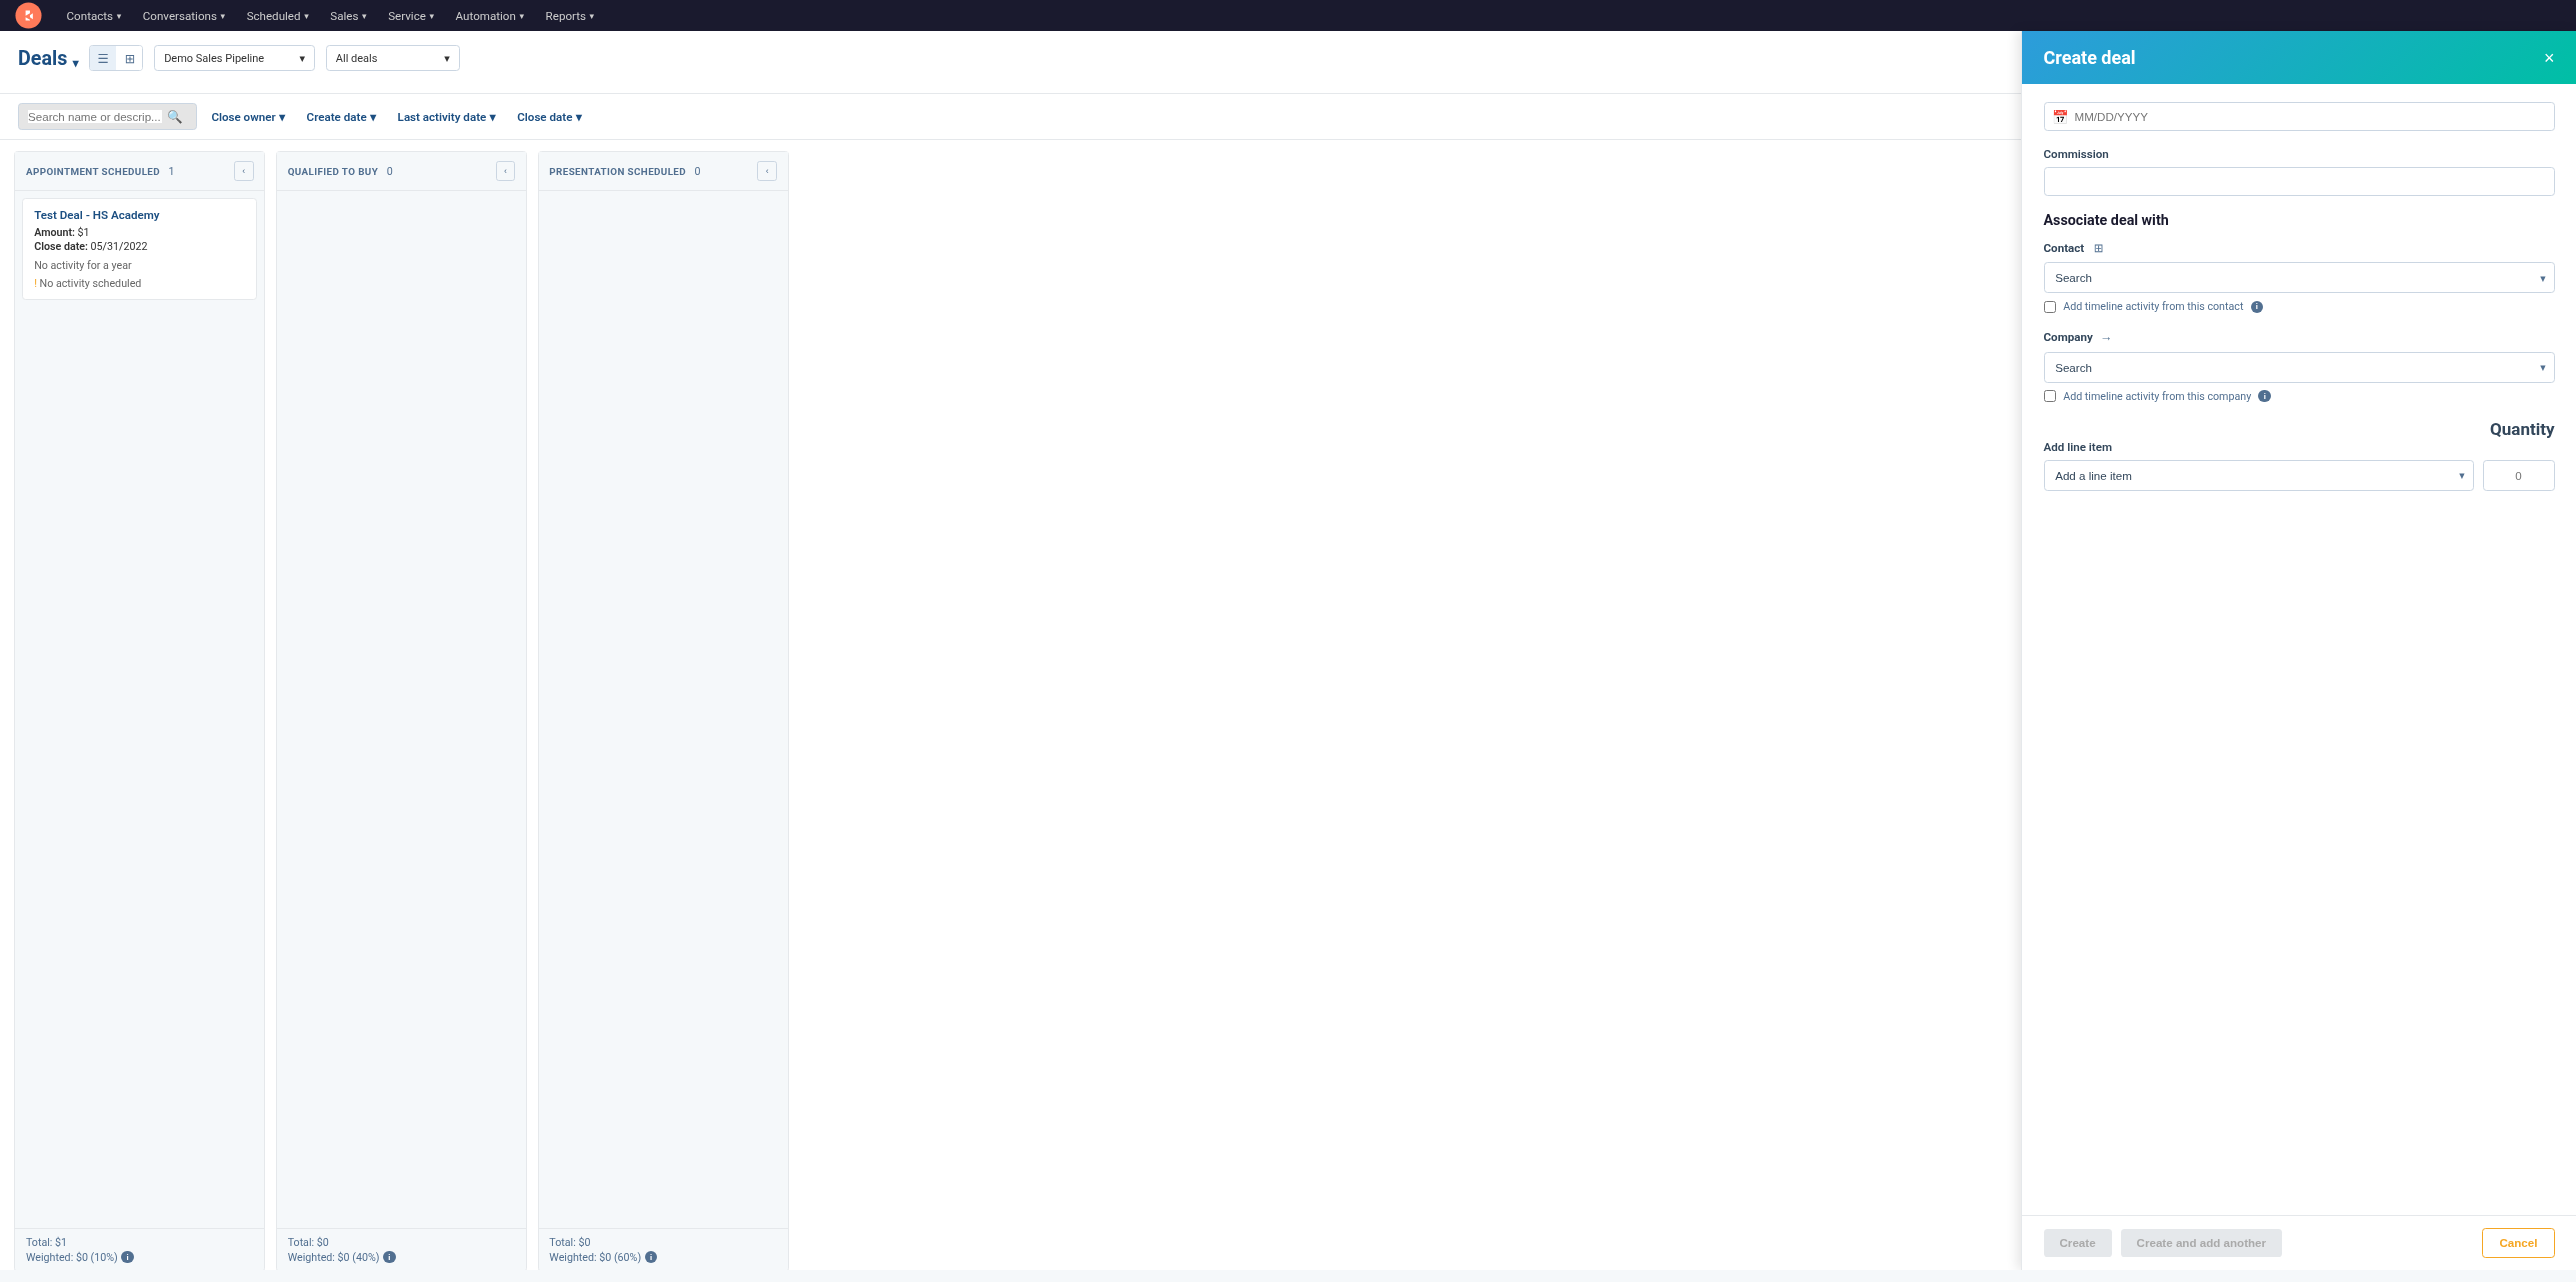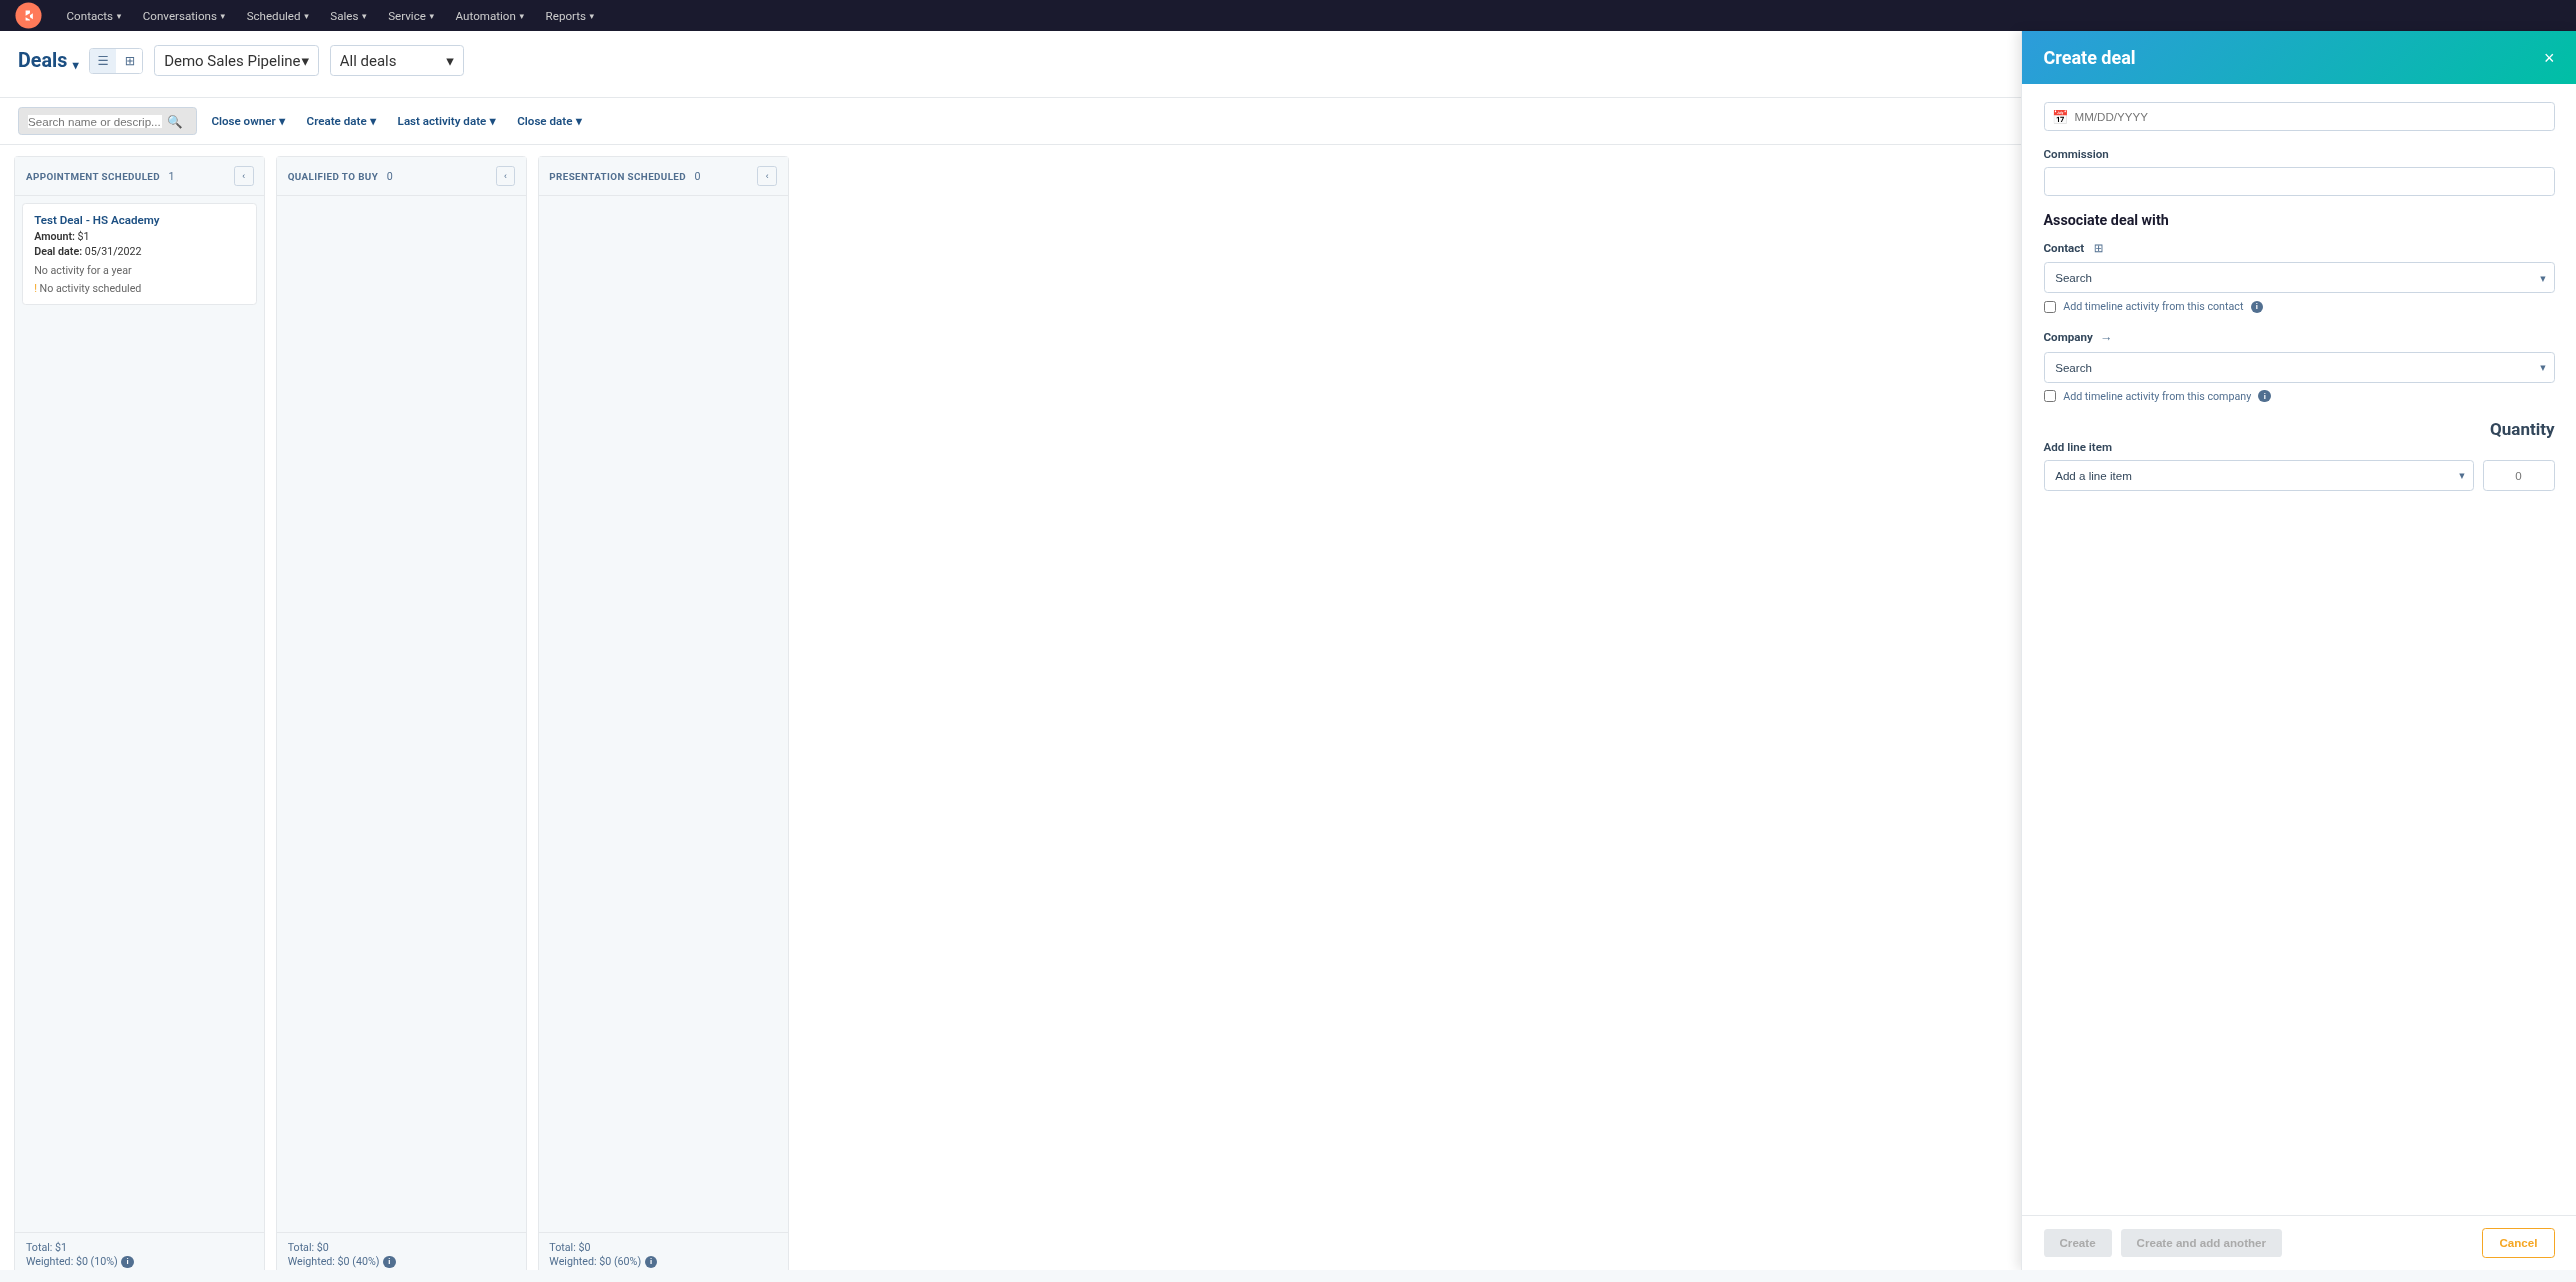--- a/index.html
+++ b/index.html
@@ -81,25 +81,25 @@
       color: #516f90;
       font-size: 12.5px;
     }
     .view-btn.active { background: #e8f0f8; }
     .pipeline-select, .deals-filter-select {
       border: 0.9px solid #cbd6e2;
       border-radius: 3.6px;
       padding: 5.4px 9px;
       background: #fff;
       color: #333;
-      font-size: 15px;
-      cursor: pointer;
-      display: flex;
-      align-items: center;
-      gap: 1px;
+      font-size: 11px;
+      cursor: pointer;
+      display: flex;
+      align-items: center;
+      gap: 11px;
       min-width: 134px;
     }
     .pipeline-select { min-width: 161px; }
 
     
     .filter-bar {
       display: flex;
       align-items: center;
       gap: 7.2px;
       padding: 9px 18px;
@@ -555,21 +555,21 @@
           </div>
           <button class="col-collapse">‹</button>
         </div>
         <div class="col-body">
           <div class="deal-card">
             <div class="deal-name">Test Deal - HS Academy</div>
             <div class="deal-meta">
               <strong>Amount:</strong> <span>$1</span>
             </div>
             <div class="deal-meta">
-              <strong>Deal date:</strong> <span>05/31/2022</span>
+              <strong>Close date:</strong> <span>05/31/2022</span>
             </div>
             <div class="deal-warning">
               <span>No activity for a year</span>
             </div>
             <div class="deal-warning">
               <span class="deal-warning-icon">!</span>
               <span>No activity scheduled</span>
             </div>
           </div>
         </div>

